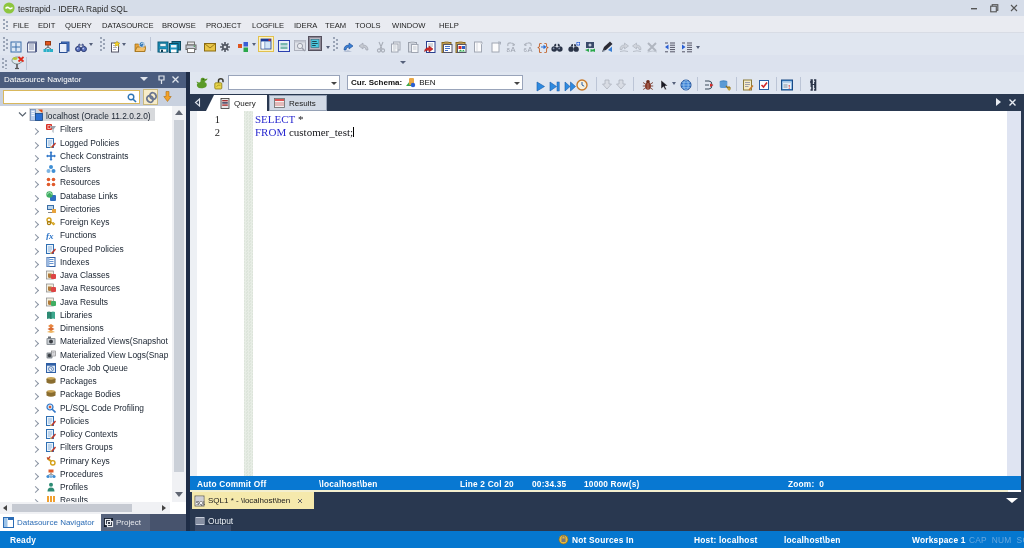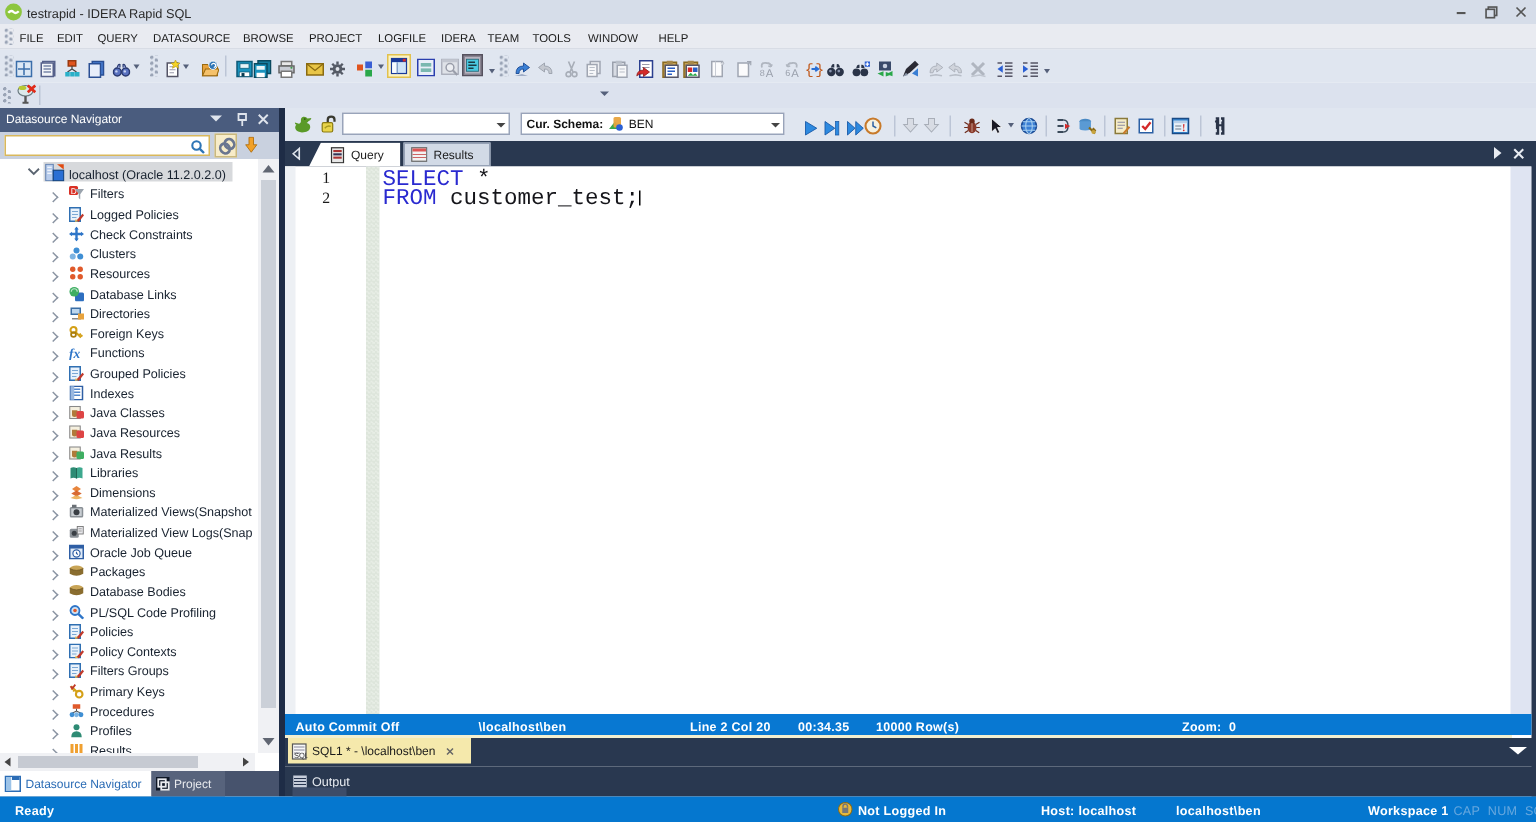--- a/index.html
+++ b/index.html
@@ -605,21 +605,21 @@
       </div>
 <div class="trow" style="left:33px;top:279.3px">
         <span class="chevi"></span>
         <span class="ticn">
           <svg width="10" height="10" viewBox="0 0 10 10">
             <ellipse cx="5" cy="3" rx="4.5" ry="2" fill="#c8a456"></ellipse>
             <path d="M0.5 3 L0.5 6.5 Q5 9 9.5 6.5 L9.5 3 Q5 5.5 0.5 3 Z" fill="#8a6d2f"></path>
             <path d="M0.5 3 Q5 5.5 9.5 3" fill="none" stroke="#6a5220" stroke-width="0.5"></path>
           </svg>
         </span>
-        <span>Database Bodies</span>
+        <span>Package Bodies</span>
       </div>
 <div class="trow" style="left:33px;top:292.6px">
         <span class="chevi"></span>
         <span class="ticn">
           <svg width="10" height="10" viewBox="0 0 10 10">
             <circle cx="4" cy="4" r="3" fill="#cfe2f3" stroke="#2e75c8" stroke-width="1.2"></circle>
             <path d="M6.2 6.2 L9.5 9.5" stroke="#2e75c8" stroke-width="1.6"></path>
             <circle cx="4" cy="4" r="1.2" fill="#e05a2b"></circle>
           </svg>
         </span>
@@ -862,21 +862,21 @@
   <span class="abs" style="left:806px;top:4px;width:0;height:0;border-top:4px solid transparent;border-bottom:4px solid transparent;border-left:5px solid #e8ecf2"></span>
   <svg class="abs" style="left:818px;top:4px" width="9" height="9" viewBox="0 0 9 9">
       <path d="M1.5 1.5 L7.5 7.5 M7.5 1.5 L1.5 7.5" stroke="#e8ecf2" stroke-width="1.4"></path>
     </svg>
 </div>
 
 <div class="abs" id="editor">
   <div class="abs" style="left:0;top:0;width:7px;height:365px;background:#edf0f4"></div>
   <div class="abs" id="changebar"></div>
   <div class="abs" style="left:16px;top:2px;width:14px;text-align:right;font-family:'Liberation Serif',serif;font-size:10.5px;line-height:13.2px;color:#1a1a1a">1<br>2</div>
-  <div class="abs" style="left:65px;top:2px;font-family:Liberation Mono, monospace;font-size:15px;line-height:13.2px;color:#15151a;white-space:pre"><span style="color:#2a2ad0">SELECT</span> *
+  <div class="abs" style="left:65px;top:2px;font-family:Liberation Serif, serif;font-size:11px;line-height:13.2px;color:#15151a;white-space:pre"><span style="color:#2a2ad0">SELECT</span> *
 <span style="color:#2a2ad0">FROM</span> customer_test;<span style="display:inline-block;width:1px;height:10px;background:#000;vertical-align:-1px"></span></div>
 </div>
 <div class="abs" id="ed-right"></div>
 <div class="abs" id="ed-rborder"></div>
 
 <div class="abs" id="bluebar">
   <span class="abs" style="left:7px;top:3px">Auto Commit Off</span>
   <span class="abs" style="left:129px;top:3px">\localhost\ben</span>
   <span class="abs" style="left:270px;top:3px">Line 2 Col 20</span>
   <span class="abs" style="left:342px;top:3px">00:34.35</span>
@@ -909,18 +909,18 @@
   <div class="abs" style="left:5px;top:14px;width:36px;height:6px;background:#3d4c68"></div>
 </div>
 
 <div class="abs" id="statusbar">
   <span class="abs sbtxt" style="left:10px">Ready</span>
   <svg class="abs" style="left:558px;top:3px" width="11" height="11" viewBox="0 0 11 11">
       <circle cx="5.5" cy="5.5" r="4.5" fill="#e8b93c" stroke="#8a6a14" stroke-width="0.7"></circle>
       <rect x="3.5" y="4.5" width="4" height="3.5" fill="#777"></rect>
       <path d="M4 4.5 v-1 a1.5 1.5 0 0 1 3 0 v1" fill="none" stroke="#777" stroke-width="1"></path>
     </svg>
-  <span class="abs sbtxt" style="left:572px">Not Logged In</span>
+  <span class="abs sbtxt" style="left:572px">Not Sources In</span>
   <span class="abs sbtxt" style="left:694px">Host: localhost</span>
   <span class="abs sbtxt" style="left:784px">localhost\ben</span>
   <span class="abs sbtxt" style="left:912px">Workspace 1</span>
   <span class="abs sbtxt" style="left:969px;color:#66a7de;font-size:8.4px;white-space:nowrap;font-weight:normal">CAP&nbsp; NUM&nbsp; SCRL</span>
 </div>
 
 </body></html>

